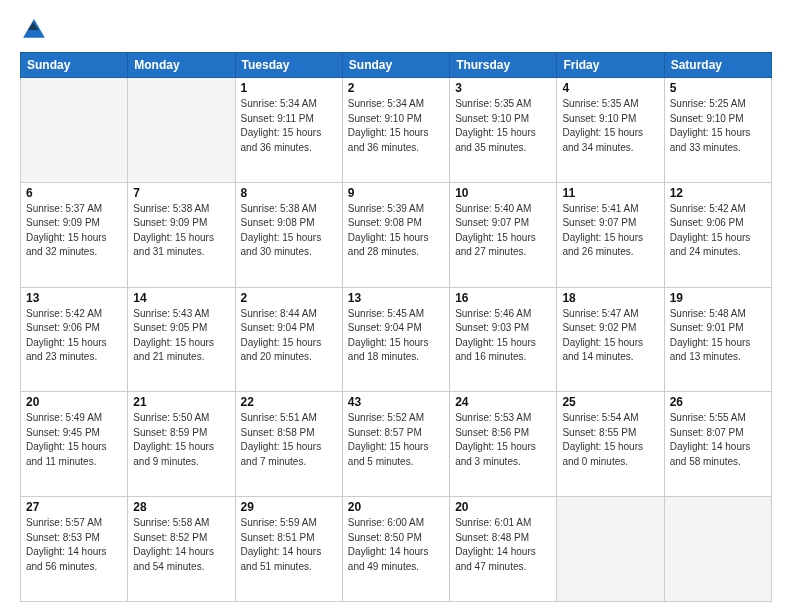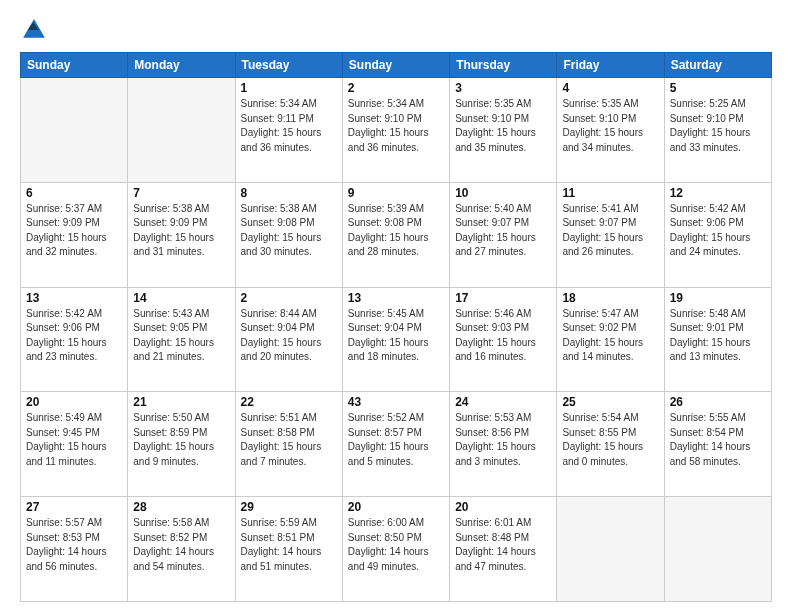--- a/index.html
+++ b/index.html
@@ -243,21 +243,21 @@
 and 20 minutes.</div>
           </td>
           <td>
             <span class="day-num">13</span>
             <div class="day-info">Sunrise: 5:45 AM
 Sunset: 9:04 PM
 Daylight: 15 hours
 and 18 minutes.</div>
           </td>
           <td>
-            <span class="day-num">17</span>
+            <span class="day-num">16</span>
             <div class="day-info">Sunrise: 5:46 AM
 Sunset: 9:03 PM
 Daylight: 15 hours
 and 16 minutes.</div>
           </td>
           <td>
             <span class="day-num">18</span>
             <div class="day-info">Sunrise: 5:47 AM
 Sunset: 9:02 PM
 Daylight: 15 hours
@@ -310,21 +310,21 @@
           <td>
             <span class="day-num">25</span>
             <div class="day-info">Sunrise: 5:54 AM
 Sunset: 8:55 PM
 Daylight: 15 hours
 and 0 minutes.</div>
           </td>
           <td>
             <span class="day-num">26</span>
             <div class="day-info">Sunrise: 5:55 AM
-Sunset: 8:54 PM
+Sunset: 8:07 PM
 Daylight: 14 hours
 and 58 minutes.</div>
           </td>
         </tr>
         <tr>
           <td>
             <span class="day-num">27</span>
             <div class="day-info">Sunrise: 5:57 AM
 Sunset: 8:53 PM
 Daylight: 14 hours

